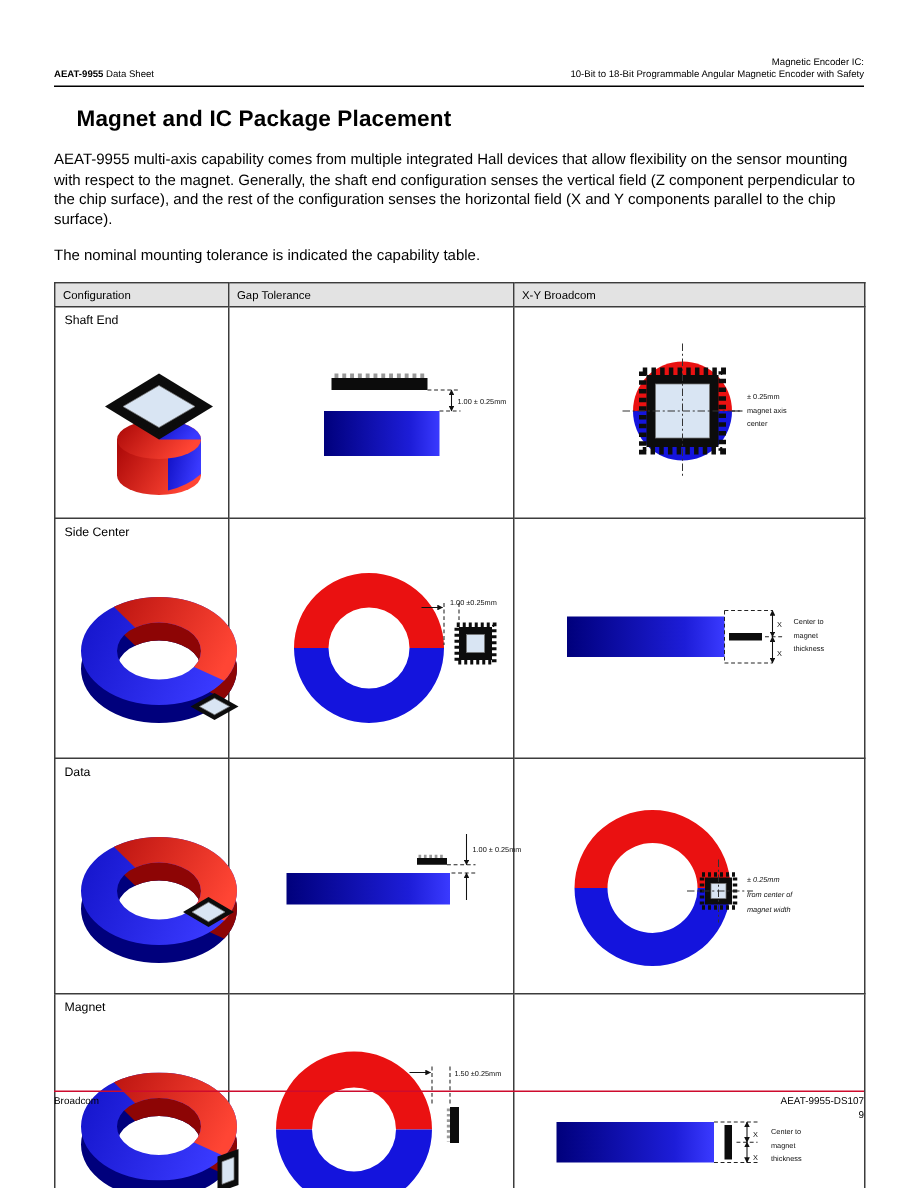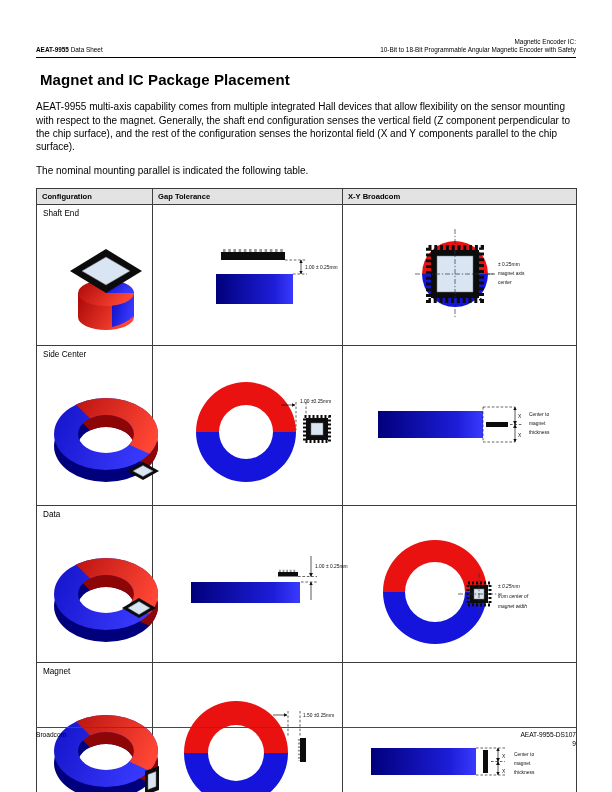--- a/index.html
+++ b/index.html
@@ -7,27 +7,27 @@
     position:relative; width:612px; height:792px; margin:0 auto;
     background:#fff; font-family:"Liberation Sans", sans-serif; color:#000;
     overflow:hidden; box-sizing:border-box; padding:38px 36px 0 36px;
   }
   
   .hdr{display:flex; justify-content:space-between; align-items:flex-end; font-size:6.4px; line-height:8.2px;}
   .hdr .left b{font-weight:bold;}
   .hdr .right{text-align:right;}
   .hdr-rule{border:none; border-top:1.1px solid #000; margin:3px 0 0 0;}
   
-  h1{font-size:15px; font-weight:bold; margin:13px 0 12px 4px; letter-spacing:.1px;}
+  h1{font-size:15px; font-weight:bold; margin:13px 0 12px 15px; letter-spacing:.1px;}
   p.body{font-size:10px; line-height:13.2px; margin:0 0 0 0; width:540px;}
   p.body.p2{margin-top:11px;}
   
   table.tol{border-collapse:collapse; margin-top:11px; table-layout:fixed; width:540px;}
   table.tol td, table.tol th{border:1px solid #3c3c3c; padding:12px; vertical-align:top; position:relative;}
-  table.tol th{background:var(--header_bg); font-size:7.6px; font-weight:bold; text-align:left; padding:3px 0 3px 5px; height:9px;}
+  table.tol th{background:var(--header_bg); font-size:7.6px; font-weight:normal; text-align:left; padding:3px 0 3px 5px; height:9px;}
   tr.r1{height:118px;} tr.r2{height:135px;} tr.r3{height:127px;} tr.r4{height:129px;}
   .cfg-label{position:absolute; top:4px; left:6px; font-size:8.2px;}
   .fig{display:block;}
   .fig-center{margin:0 auto;}
   svg text{font-family:"Liberation Sans", sans-serif; fill:#111;}
   .dim-dash{stroke:#222; stroke-width:0.7; fill:none; stroke-dasharray:2.6 1.8;}
   .dim-cross{stroke:#333; stroke-width:0.7; fill:none; stroke-dasharray:5 1.8 1.4 1.8;}
   .dim-line{stroke:#111; stroke-width:0.7; fill:none;}
   .pins{fill:none; stroke:#0c0c0c;}
   .die{fill:var(--chip_die); stroke:#777; stroke-width:0.5;}
@@ -73,21 +73,21 @@
     <div class="left"><b>AEAT-9955</b><span> Data Sheet</span></div>
     <div class="right">
       <div>Magnetic Encoder IC:</div>
       <div>10-Bit to 18-Bit Programmable Angular Magnetic Encoder with Safety</div>
     </div>
   </div>
   <hr class="hdr-rule">
 
   <h1>Magnet and IC Package Placement</h1>
   <p class="body">AEAT-9955 multi-axis capability comes from multiple integrated Hall devices that allow flexibility on the sensor mounting with respect to the magnet. Generally, the shaft end configuration senses the vertical field (Z component perpendicular to the chip surface), and the rest of the configuration senses the horizontal field (X and Y components parallel to the chip surface).</p>
-  <p class="body p2">The nominal mounting parallel is indicated the following table.</p>
+  <p class="body p2">The nominal mounting tolerance is indicated the capability table.</p>
 
   <table class="tol">
     <colgroup>
         <col style="width:116px">
         <col style="width:190px">
         <col style="width:234px">
       </colgroup>
     <tbody>
         <tr>
       <th>Configuration</th>

